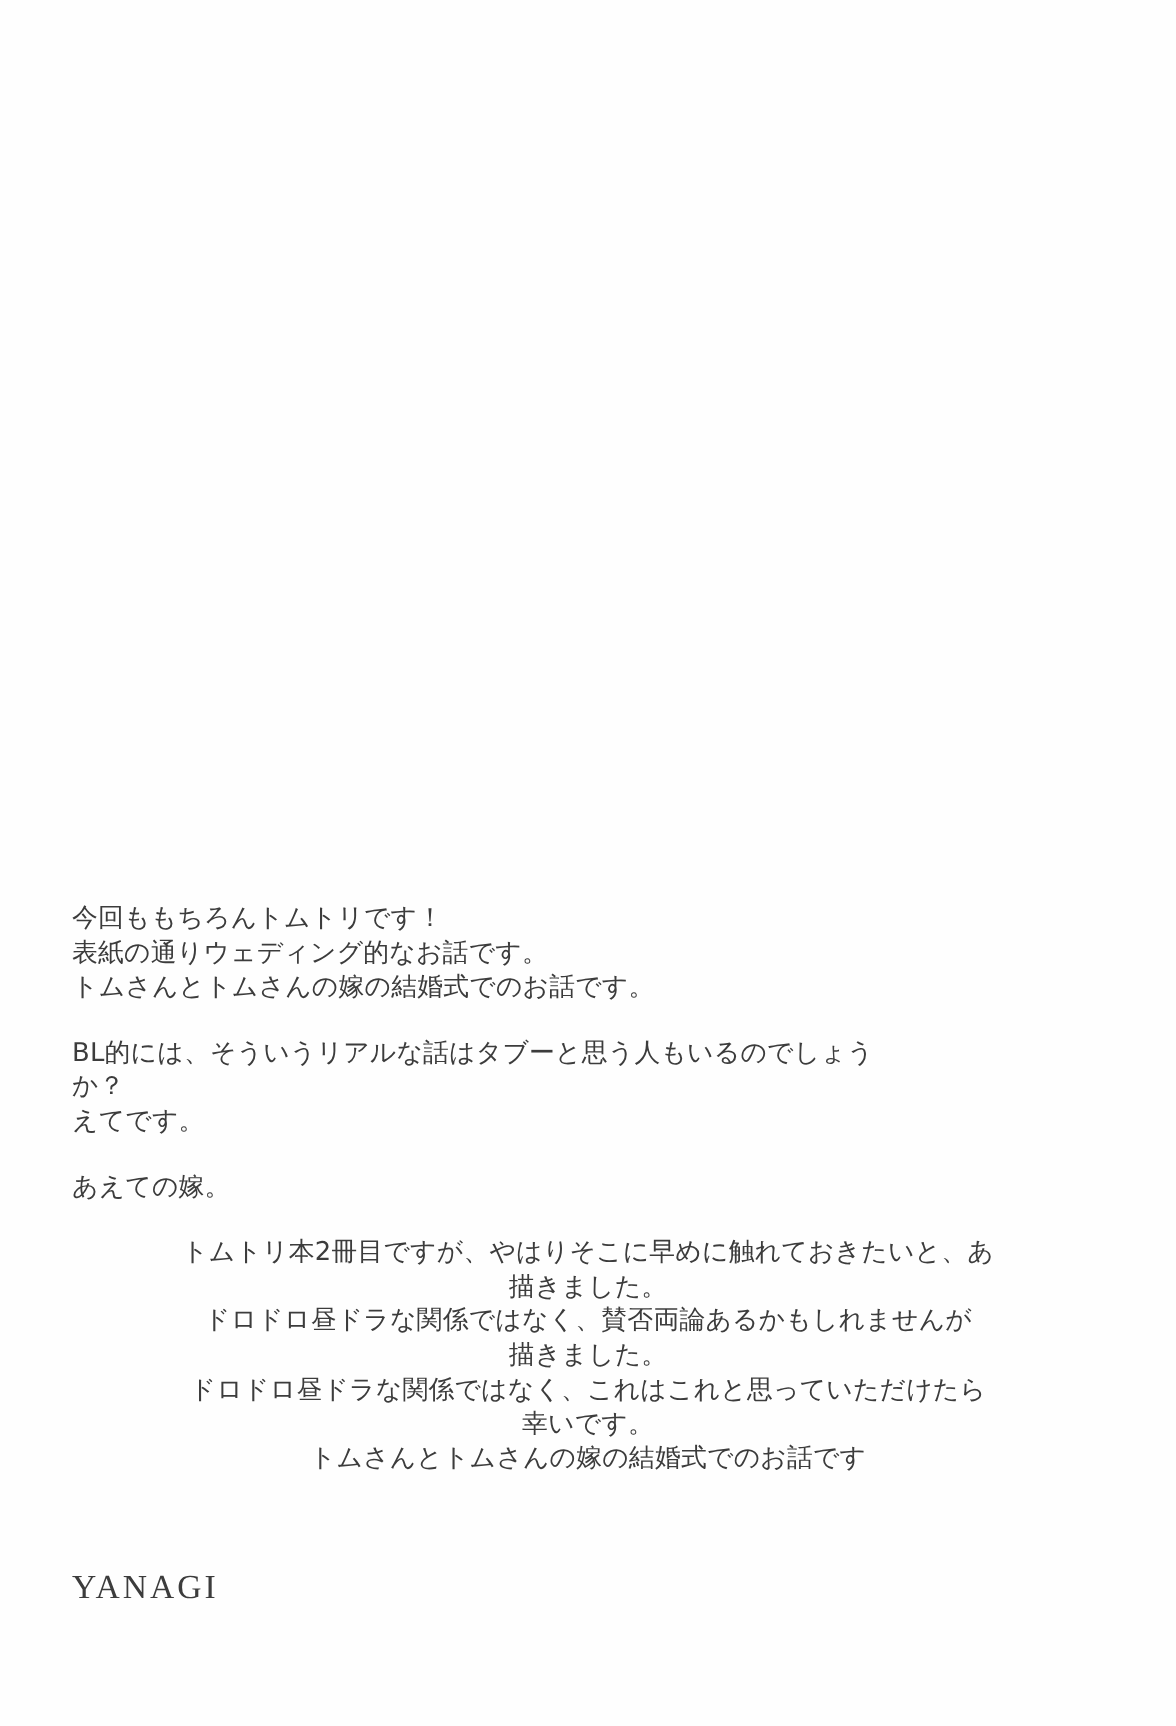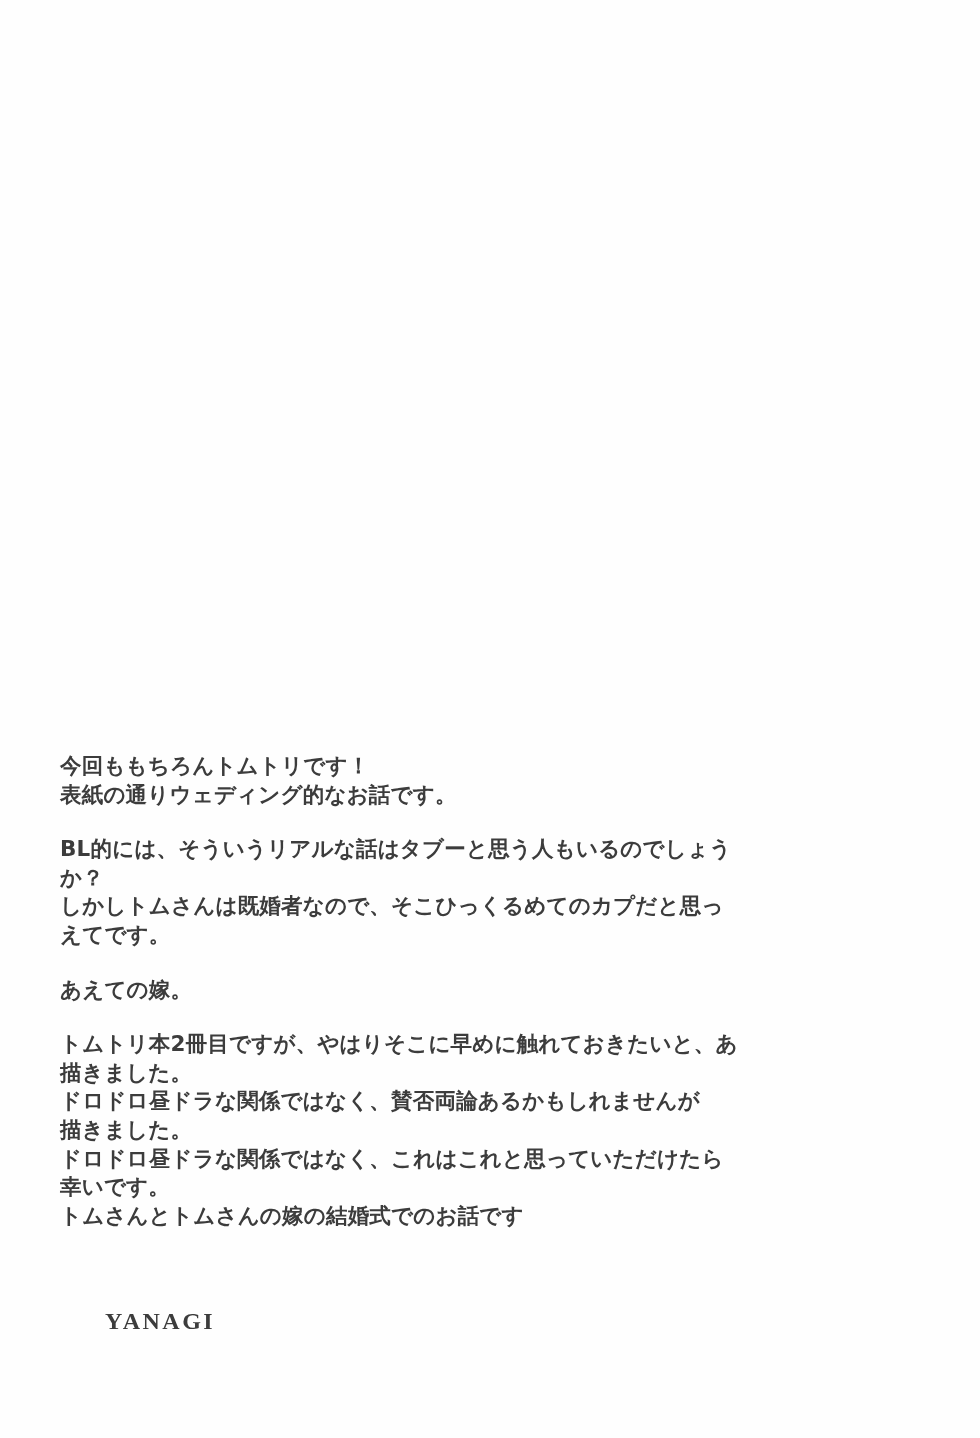--- a/index.html
+++ b/index.html
@@ -12,68 +12,67 @@
     height: 1438px;
     font-family: "DejaVu Sans", "Liberation Sans", sans-serif;
     color: #3a3a3a;
     position: relative;
     overflow: hidden;
   }
   .page {
     position: absolute;
     inset: 0;
     background: #fefefe;
-    font-weight: bold;
   }
   .afterword {
     position: absolute;
     left: 60px;
     top: 752px;
     width: 860px;
   }
   .para {
     margin: 0 0 26px 0;
   }
   .para:last-of-type {
     margin-bottom: 0;
+    text-align: center;
   }
   .line {
     font-size: 21.5px;
     line-height: 1.33;
     letter-spacing: 0.2px;
     white-space: pre-wrap;
     color: #3c3c3c;
   }
   .signature {
     position: absolute;
     left: 60px;
     top: 1308px;
     font-family: "Liberation Serif", "DejaVu Serif", serif;
-    font-size: 24px;
+    font-size: 28px;
     letter-spacing: 2.5px;
     color: #3c3c3c;
-    margin-left: 45px;
   }
 </style>
 </head>
 <body>
 
 <div class="page">
 
   <div class="afterword">
 
     <div class="para">
       <div class="line">今回ももちろんトムトリです！</div>
       <div class="line">表紙の通りウェディング的なお話です。</div>
+      <div class="line">トムさんとトムさんの嫁の結婚式でのお話です。</div>
     </div>
 
     <div class="para">
       <div class="line">BL的には、そういうリアルな話はタブーと思う人もいるのでしょう</div>
       <div class="line">か？</div>
-      <div class="line">しかしトムさんは既婚者なので、そこひっくるめてのカプだと思っ</div>
       <div class="line">えてです。</div>
     </div>
 
     <div class="para">
       <div class="line">あえての嫁。</div>
     </div>
 
     <div class="para">
       <div class="line">トムトリ本2冊目ですが、やはりそこに早めに触れておきたいと、あ</div>
       <div class="line">描きました。</div>

